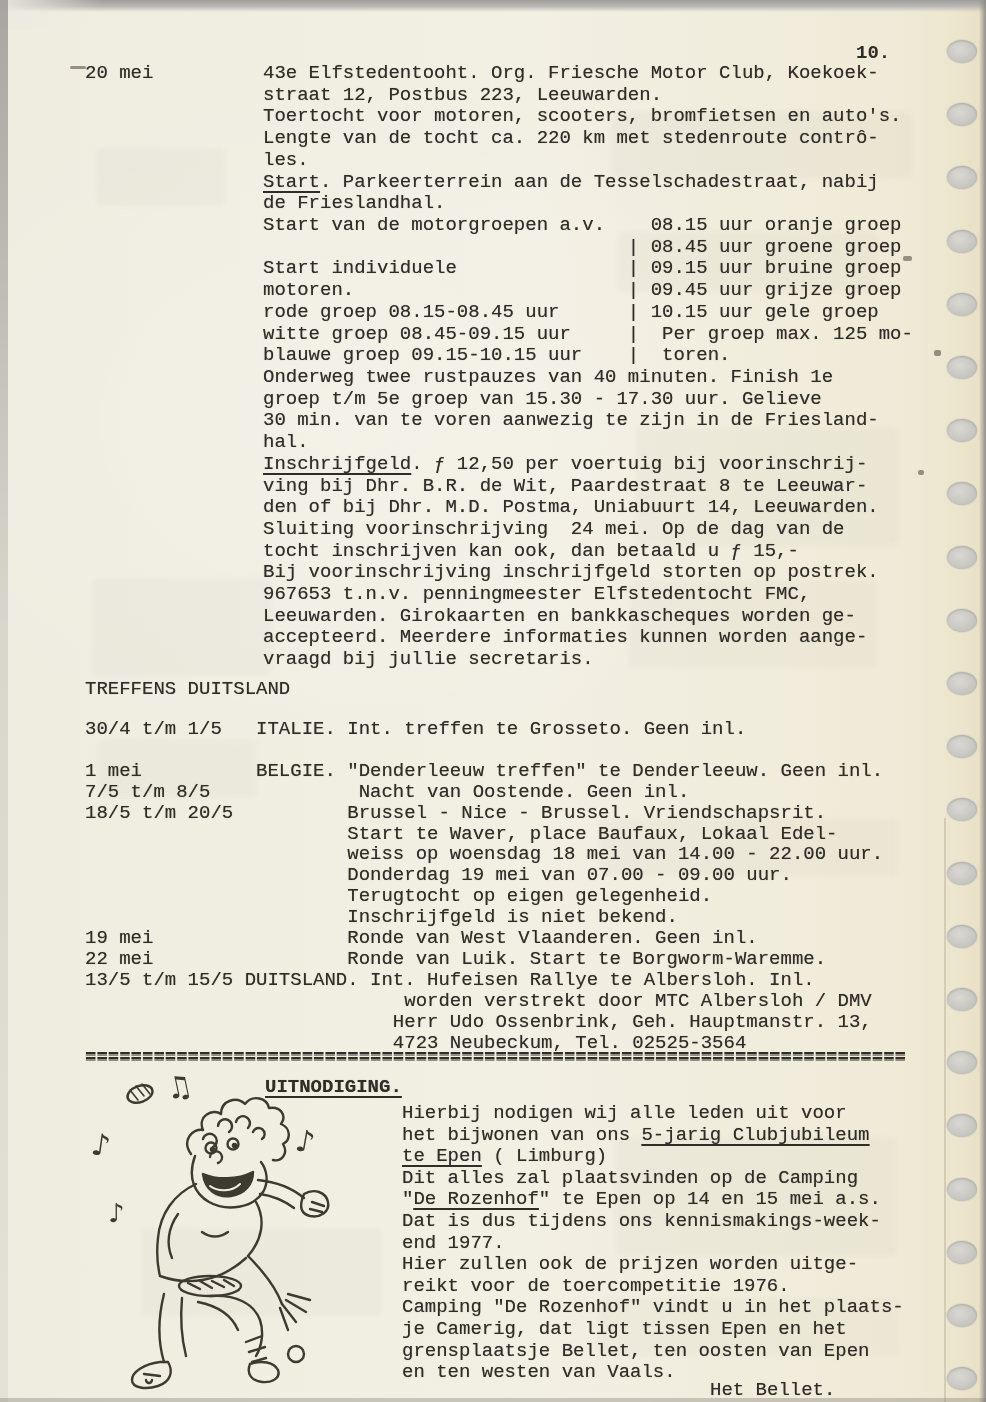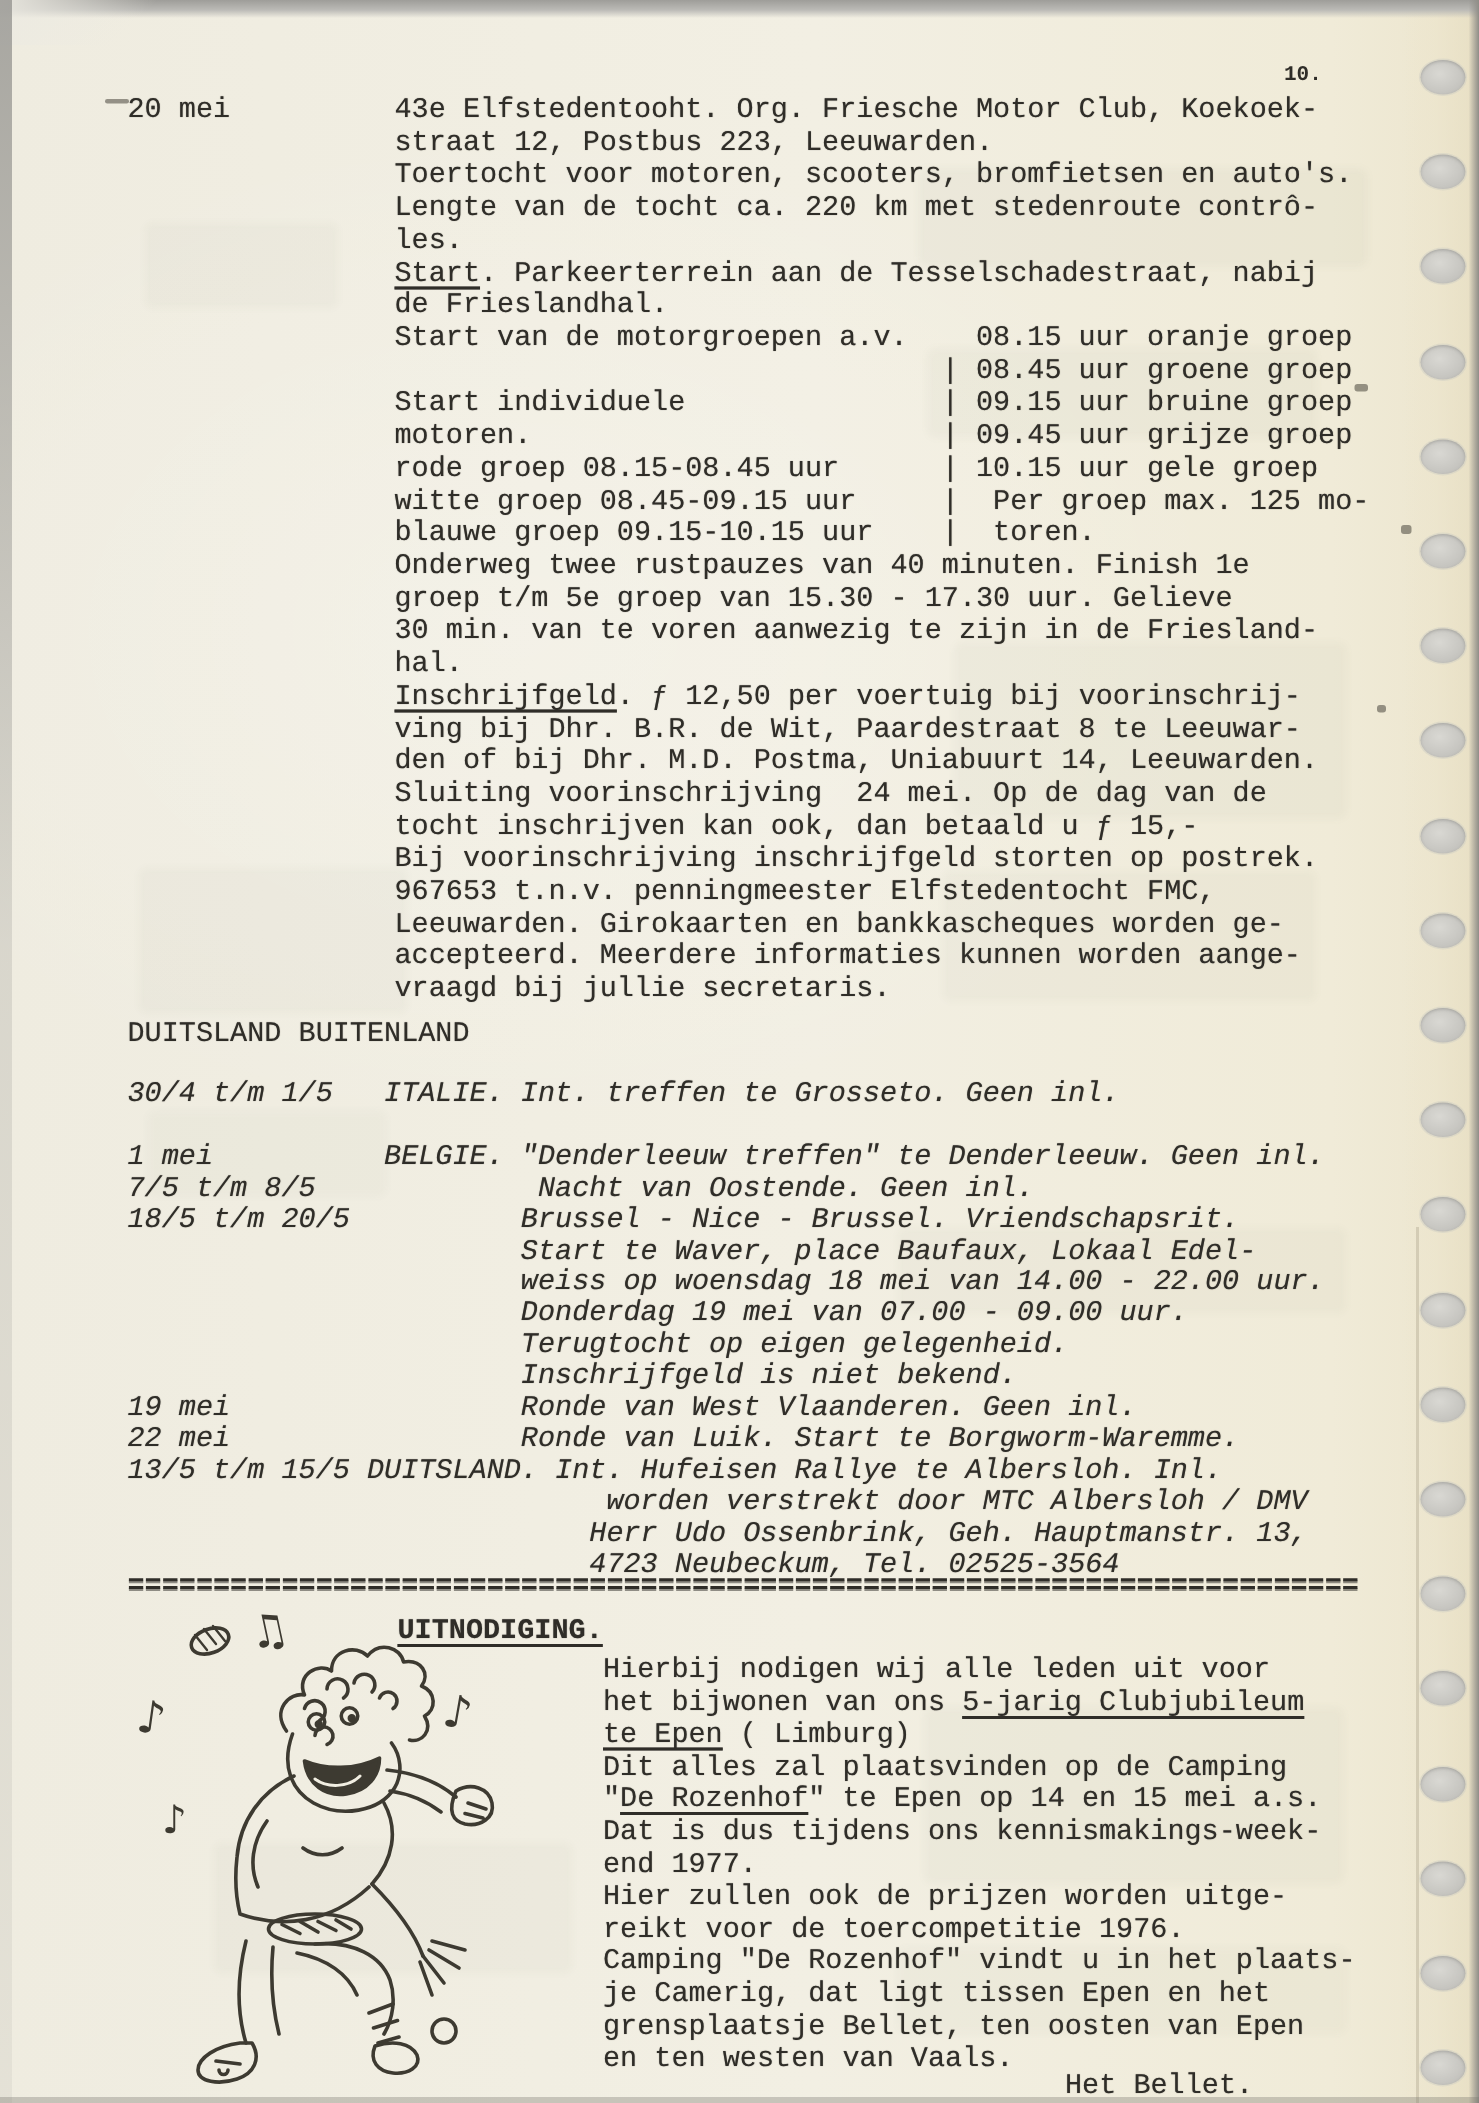--- a/index.html
+++ b/index.html
@@ -7,28 +7,28 @@
     position:relative;width:986px;height:1402px;overflow:hidden;
     background:
       radial-gradient(ellipse 700px 500px at 35% 30%, rgba(255,255,255,.20), rgba(255,255,255,0) 70%),
       linear-gradient(90deg,#efece0 0%,#f2efe3 55%,#f0ebd8 90%,#ece5cd 100%);
     font-family:"Liberation Mono","DejaVu Sans Mono",monospace;
     color:#2f2d28;
   }
   .abs{position:absolute;}
   .tblock{position:absolute;font-size:19px;line-height:21.7px;white-space:pre;
           text-shadow:0 0 .7px rgba(46,44,39,.55);}
-  .lh209 .tline{line-height:20.9px;font-style:italic;}
+  .lh209 .tline{line-height:20.9px;}
   .lh216 .tline{line-height:21.6px;}
   .tline{min-height:1em;}
   .u{text-decoration:underline;text-decoration-thickness:1.8px;text-underline-offset:4px;}
   .heading{position:absolute;font-size:19px;white-space:pre;text-shadow:0 0 .7px rgba(46,44,39,.55);}
   .divider{position:absolute;font-size:19px;font-weight:700;white-space:pre;
            text-shadow:0 1.6px 0 rgba(46,44,39,.5);}
-  .pagenum{position:absolute;font-size:14px;font-weight:700;}
+  .pagenum{position:absolute;font-size:19px;font-weight:700;}
   
   .edge-top{position:absolute;top:0;left:0;right:0;height:12px;
     background:linear-gradient(180deg,#9e9d99 0%,#bbbab6 55%,rgba(187,186,182,0) 100%);}
   .corner-tl{position:absolute;top:0;left:0;width:110px;height:30px;
     background:linear-gradient(135deg,rgba(236,234,226,.95),rgba(236,234,226,0) 75%);}
   .edge-left{position:absolute;top:0;left:0;width:8px;height:100%;
     background:linear-gradient(180deg,rgba(150,149,145,.8),rgba(150,149,145,.25) 45%,rgba(150,149,145,.12));}
   .edge-right{position:absolute;top:0;right:0;width:7px;height:100%;
     background:linear-gradient(90deg,rgba(130,128,122,0),#8f8d87);}
   .edge-bottom{position:absolute;bottom:0;left:0;right:0;height:4px;background:rgba(120,118,110,.35);}
@@ -96,21 +96,21 @@
       <div class="speck" style="left: 918px; top: 470px; width: 6px; height: 5px;"></div>
     </div>
 
   <div class="pagenum" style="left:856px;top:42px;">10.</div>
 
   <div class="tblock" style="left:85px;top:63px;">20 mei</div>
   <div class="tblock" id="intro" style="left:263px;top:63px;"><div class="tline">43e Elfstedentooht. Org. Friesche Motor Club, Koekoek-</div><div class="tline">straat 12, Postbus 223, Leeuwarden.</div><div class="tline">Toertocht voor motoren, scooters, bromfietsen en auto's.</div><div class="tline">Lengte van de tocht ca. 220 km met stedenroute contrô-</div><div class="tline">les.</div><div class="tline"><span class="u">Start</span>. Parkeerterrein aan de Tesselschadestraat, nabij</div><div class="tline">de Frieslandhal.</div></div>
   <div class="tblock" id="table" style="left:263px;top:215px;"><div class="tline">Start van de motorgroepen a.v.    08.15 uur oranje groep</div><div class="tline">                                | 08.45 uur groene groep</div><div class="tline">Start individuele               | 09.15 uur bruine groep</div><div class="tline">motoren.                        | 09.45 uur grijze groep</div><div class="tline">rode groep 08.15-08.45 uur      | 10.15 uur gele groep</div><div class="tline">witte groep 08.45-09.15 uur     |  Per groep max. 125 mo-</div><div class="tline">blauwe groep 09.15-10.15 uur    |  toren.</div></div>
   <div class="tblock" id="detail" style="left:263px;top:367px;"><div class="tline">Onderweg twee rustpauzes van 40 minuten. Finish 1e</div><div class="tline">groep t/m 5e groep van 15.30 - 17.30 uur. Gelieve</div><div class="tline">30 min. van te voren aanwezig te zijn in de Friesland-</div><div class="tline">hal.</div><div class="tline"><span class="u">Inschrijfgeld</span>. ƒ 12,50 per voertuig bij voorinschrij-</div><div class="tline">ving bij Dhr. B.R. de Wit, Paardestraat 8 te Leeuwar-</div><div class="tline">den of bij Dhr. M.D. Postma, Uniabuurt 14, Leeuwarden.</div><div class="tline">Sluiting voorinschrijving  24 mei. Op de dag van de</div><div class="tline">tocht inschrijven kan ook, dan betaald u ƒ 15,-</div><div class="tline">Bij voorinschrijving inschrijfgeld storten op postrek.</div><div class="tline">967653 t.n.v. penningmeester Elfstedentocht FMC,</div><div class="tline">Leeuwarden. Girokaarten en bankkascheques worden ge-</div><div class="tline">accepteerd. Meerdere informaties kunnen worden aange-</div><div class="tline">vraagd bij jullie secretaris.</div></div>
 
-  <div class="heading" style="left:85px;top:678px;">DUITSLAND BUITENLAND</div>
+  <div class="heading" style="left:85px;top:678px;">TREFFENS DUITSLAND</div>
   <div class="tblock lh209" id="treffens" style="left:85px;top:719px;"><div class="tline">30/4 t/m 1/5   ITALIE. Int. treffen te Grosseto. Geen inl.</div><div class="tline">&nbsp;</div><div class="tline">1 mei          BELGIE. "Denderleeuw treffen" te Denderleeuw. Geen inl.</div><div class="tline">7/5 t/m 8/5             Nacht van Oostende. Geen inl.</div><div class="tline">18/5 t/m 20/5          Brussel - Nice - Brussel. Vriendschapsrit.</div><div class="tline">                       Start te Waver, place Baufaux, Lokaal Edel-</div><div class="tline">                       weiss op woensdag 18 mei van 14.00 - 22.00 uur.</div><div class="tline">                       Donderdag 19 mei van 07.00 - 09.00 uur.</div><div class="tline">                       Terugtocht op eigen gelegenheid.</div><div class="tline">                       Inschrijfgeld is niet bekend.</div><div class="tline">19 mei                 Ronde van West Vlaanderen. Geen inl.</div><div class="tline">22 mei                 Ronde van Luik. Start te Borgworm-Waremme.</div><div class="tline">13/5 t/m 15/5 DUITSLAND. Int. Hufeisen Rallye te Albersloh. Inl.</div><div class="tline">                            worden verstrekt door MTC Albersloh / DMV</div><div class="tline">                           Herr Udo Ossenbrink, Geh. Hauptmanstr. 13,</div><div class="tline">                           4723 Neubeckum, Tel. 02525-3564</div></div>
 
   <div class="divider" style="left:85px;top:1046px;">========================================================================</div>
 
   <div class="heading u" style="left:265px;top:1076px;font-weight:bold;">UITNODIGING.</div>
   <div class="tblock lh216" id="uitno" style="left:402px;top:1103px;"><div class="tline">Hierbij nodigen wij alle leden uit voor</div><div class="tline">het bijwonen van ons <span class="u">5-jarig Clubjubileum</span></div><div class="tline"><span class="u">te Epen</span> ( Limburg)</div><div class="tline">Dit alles zal plaatsvinden op de Camping</div><div class="tline">"<span class="u">De Rozenhof</span>" te Epen op 14 en 15 mei a.s.</div><div class="tline">Dat is dus tijdens ons kennismakings-week-</div><div class="tline">end 1977.</div><div class="tline">Hier zullen ook de prijzen worden uitge-</div><div class="tline">reikt voor de toercompetitie 1976.</div><div class="tline">Camping "De Rozenhof" vindt u in het plaats-</div><div class="tline">je Camerig, dat ligt tissen Epen en het</div><div class="tline">grensplaatsje Bellet, ten oosten van Epen</div><div class="tline">en ten westen van Vaals.</div></div>
   <div class="tblock" style="left:710px;top:1380px;">Het Bellet.</div>
 
   <svg class="abs" style="left:60px;top:1062px;" width="320" height="334" viewBox="0 0 320 334">
     <g stroke="#3d3a31" stroke-width="2.4" fill="none" stroke-linecap="round" stroke-linejoin="round">

